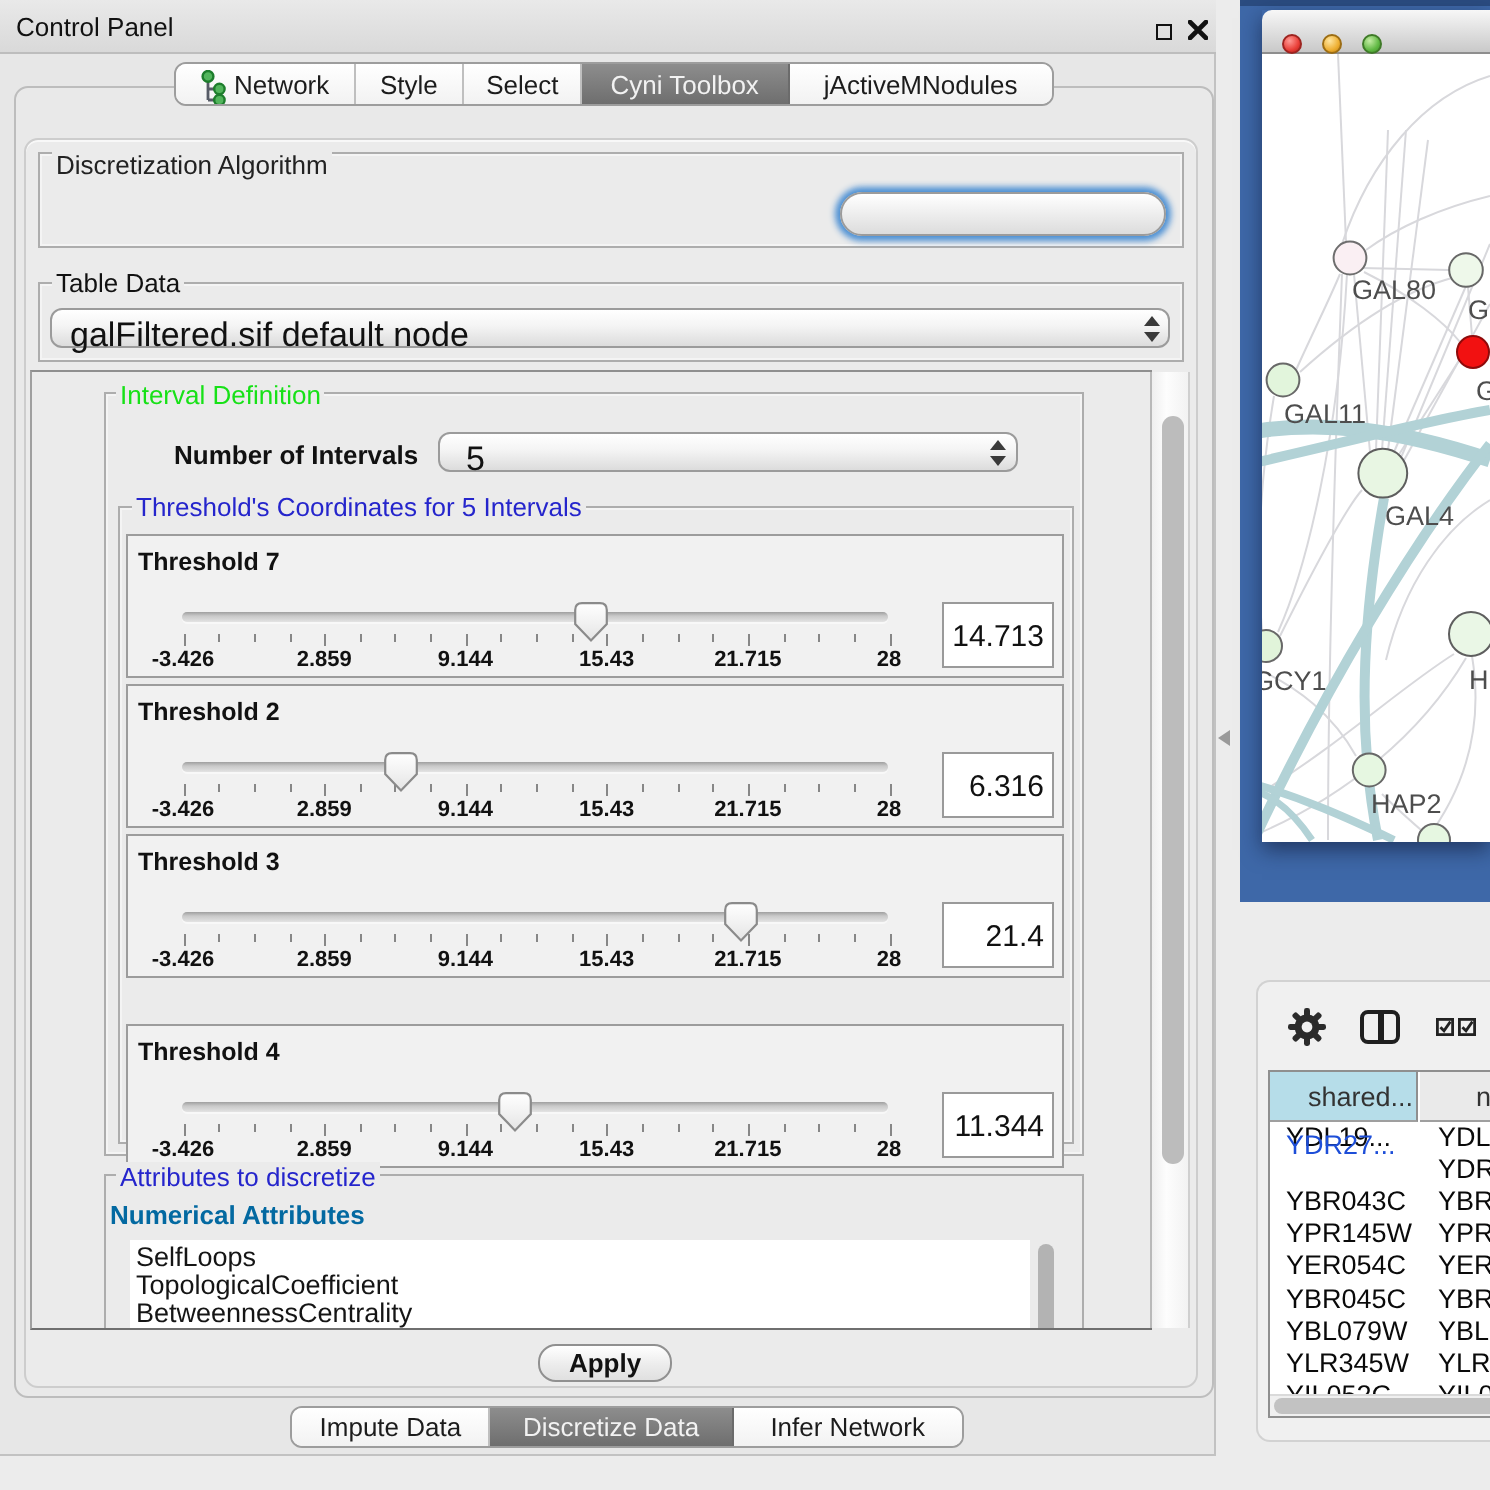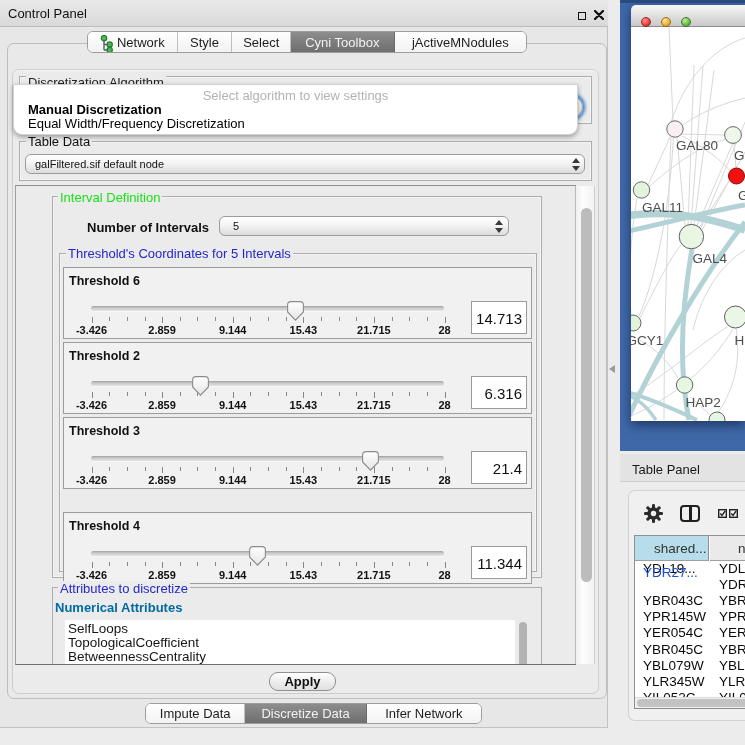--- a/index.html
+++ b/index.html
@@ -26,21 +26,21 @@
 #vscroll { left:575px; top:186px; width:20px; height:478px; background:linear-gradient(90deg,#efefef,#fdfdfd 40%,#f2f2f2); border-left:1px solid #b9b9b9; border-right:1px solid #cfcfcf;}
 #vthumb { left:581px; top:208px; width:11px; height:374px; background:#bcbcbc; border-radius:6px; }
 
 .block { position:absolute; left:63px; width:469px; height:72px; background:#f1f1f1; border:1px solid #9c9c9c; }
 .block .bt { position:absolute; left:5px; top:6px; font-size:12.5px; font-weight:bold; color:#111; }
 .track { position:absolute; left:27px; top:38px; width:353px; height:5px; border-radius:3px; background:linear-gradient(#9f9f9f,#c9c9c9 40%,#e3e3e3); box-shadow:0 1px 0 #f8f8f8; }
 .vbox { position:absolute; left:407px; top:33px; width:56px; height:33px; background:#fff; border:1px solid #9a9a9a; font-size:15px; color:#111; text-align:right; padding:8px 4px 0 0; }
 .tick { position:absolute; width:1px; background:#878787; }
 .tlab { position:absolute; font-size:11px; font-weight:bold; color:#111; top:56px; transform:translateX(-50%); }
 
-.combo { position:absolute; border:1px solid #9b9b9b; border-radius:6px; background:linear-gradient(#ffffff,#f4f4f4 45%,#dcdcdc); font-size:11px; color:#111;padding-left:28px; }
+.combo { position:absolute; border:1px solid #9b9b9b; border-radius:6px; background:linear-gradient(#ffffff,#f4f4f4 45%,#dcdcdc); font-size:17px; color:#111;padding-left:28px; }
 .combo .cv { position:absolute; left:9px; top:3px; }
 .arrows { position:absolute; width:10px; }
 
 #applyBtn { left:269px; top:672px; width:67px; height:19px; border:1px solid #909090; border-radius:9px; background:linear-gradient(#ffffff,#ececec 55%,#e0e0e0); font-size:13px; font-weight:bold; color:#111; text-align:center; padding-top:1px; }
 #botTabs { left:145px; top:703px; width:337px; height:21px; background:#fff; border:1px solid #9d9d9d; border-radius:6px; overflow:hidden; display:flex; }
 
 #popup { left:13px; top:84px; width:565px; height:51px; background:#fff; border:1px solid #d2d2d2; border-radius:0 0 9px 9px; box-shadow:0 2px 5px rgba(0,0,0,0.35); }
 #popup .hint { position:absolute; left:0; right:0; top:3px; text-align:center; color:#b2b2b2; font-size:13px; }
 #popup .it1 { position:absolute; left:14px; top:17px; font-size:13px; font-weight:bold; color:#000; }
 #popup .it2 { position:absolute; left:14px; top:31px; font-size:13px; color:#000; }
@@ -91,21 +91,21 @@
       <div class="combo" style="left:219px; top:216px; width:290px; height:20px;">
             <span class="cv" style="left:13px;">5</span>
             <svg class="arrows" style="left:274px; top:3px;" width="10" height="14" viewBox="0 0 10 14">
               <path d="M5 0 L9 5 L1 5 Z" fill="#3a3a3a"></path>
               <path d="M5 13 L9 8 L1 8 Z" fill="#3a3a3a"></path>
             </svg>
           </div>
       <div class="group" style="left:59px; top:253px; width:478px; height:319px;"></div>
       <div class="gtitle" style="left:66px; top:246px; color:#2525cc; background:#ebebeb;">Threshold's Coordinates for 5 Intervals</div>
       <div class="block" style="top:267px;">
-            <div class="bt">Threshold 6</div>
+            <div class="bt">Threshold 7</div>
             <div class="track"></div>
             <div class="tick" style="left:27.5px; top:49px; height:6px;"></div>
             <div class="tick" style="left:45.1px; top:49px; height:3.5px;"></div>
             <div class="tick" style="left:62.8px; top:49px; height:3.5px;"></div>
             <div class="tick" style="left:80.5px; top:49px; height:3.5px;"></div>
             <div class="tick" style="left:98.1px; top:49px; height:6px;"></div>
             <div class="tick" style="left:115.8px; top:49px; height:3.5px;"></div>
             <div class="tick" style="left:133.4px; top:49px; height:3.5px;"></div>
             <div class="tick" style="left:151.1px; top:49px; height:3.5px;"></div>
             <div class="tick" style="left:168.7px; top:49px; height:6px;"></div>
@@ -289,25 +289,20 @@
       <div class="seg" style="width:59px;">Select</div>
       <div class="seg dark" style="width:104px;">Cyni Toolbox</div>
       <div class="seg" style="width:132px;">jActiveMNodules</div>
     </div>
     <div id="botTabs" class="abs">
       <div class="seg" style="width:100px;">Impute Data</div>
       <div class="seg dark" style="width:122px;">Discretize Data</div>
       <div class="seg" style="width:115px;">Infer Network</div>
     </div>
 
-    <div id="popup" class="abs">
-      <div class="hint">Select algorithm to view settings</div>
-      <div class="it1">Manual Discretization</div>
-      <div class="it2">Equal Width/Frequency Discretization</div>
-    </div>
   </div>
 
   <svg class="abs" style="left:609px; top:365px;" width="6" height="8" viewBox="0 0 6 8">
       <path d="M6 0 L0 4 L6 8 Z" fill="#9a9a9a"></path>
     </svg>
 
   <div id="bluePanel" class="abs"></div>
   <div id="macwin" class="abs">
     <div id="mtitle" class="abs">
       <div class="light" style="left:10px; background:radial-gradient(circle at 35% 30%, #ff9a95, #e93f38 60%, #b01c16); border:0.5px solid #9d2420;"></div>
@@ -375,23 +370,20 @@
 <text x="642" y="211.5">GAL11</text>
 <text x="692.5" y="262.5">GAL4</text>
 <text x="734.5" y="344.5">H</text>
 <text x="626.5" y="345">GCY1</text>
 <text x="685.5" y="406.5">HAP2</text>
 </g>
 </g>
 </svg>
       </div>
   </div>
-  <div id="tablePanelBar" class="abs">
-      <span class="t">Table Panel</span>
-    </div>
   <div id="browser" class="abs">
       <svg style="position:absolute; left:15px; top:13px;" width="19" height="19" viewBox="0 0 19 19">
         <g fill="#2b2b2b">
           <circle cx="9.5" cy="9.5" r="6.2"></circle>
           <rect x="8" y="0" width="3" height="5" rx="1.2" transform="rotate(0 9.5 9.5)"></rect>
           <rect x="8" y="0" width="3" height="5" rx="1.2" transform="rotate(45 9.5 9.5)"></rect>
           <rect x="8" y="0" width="3" height="5" rx="1.2" transform="rotate(90 9.5 9.5)"></rect>
           <rect x="8" y="0" width="3" height="5" rx="1.2" transform="rotate(135 9.5 9.5)"></rect>
           <rect x="8" y="0" width="3" height="5" rx="1.2" transform="rotate(180 9.5 9.5)"></rect>
           <rect x="8" y="0" width="3" height="5" rx="1.2" transform="rotate(225 9.5 9.5)"></rect>

